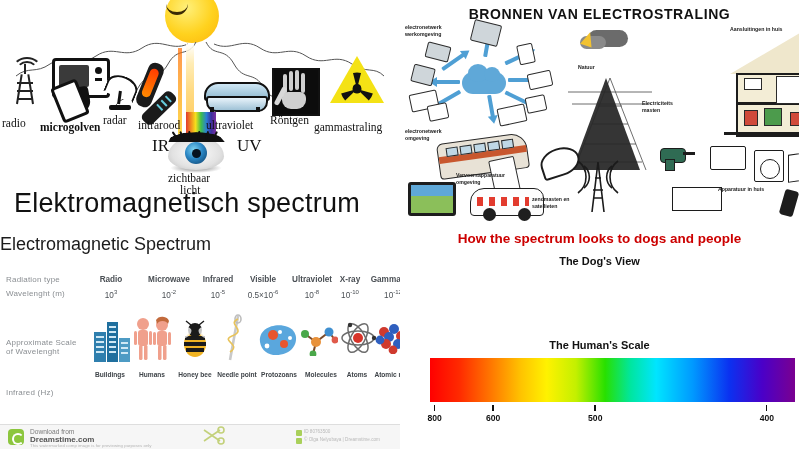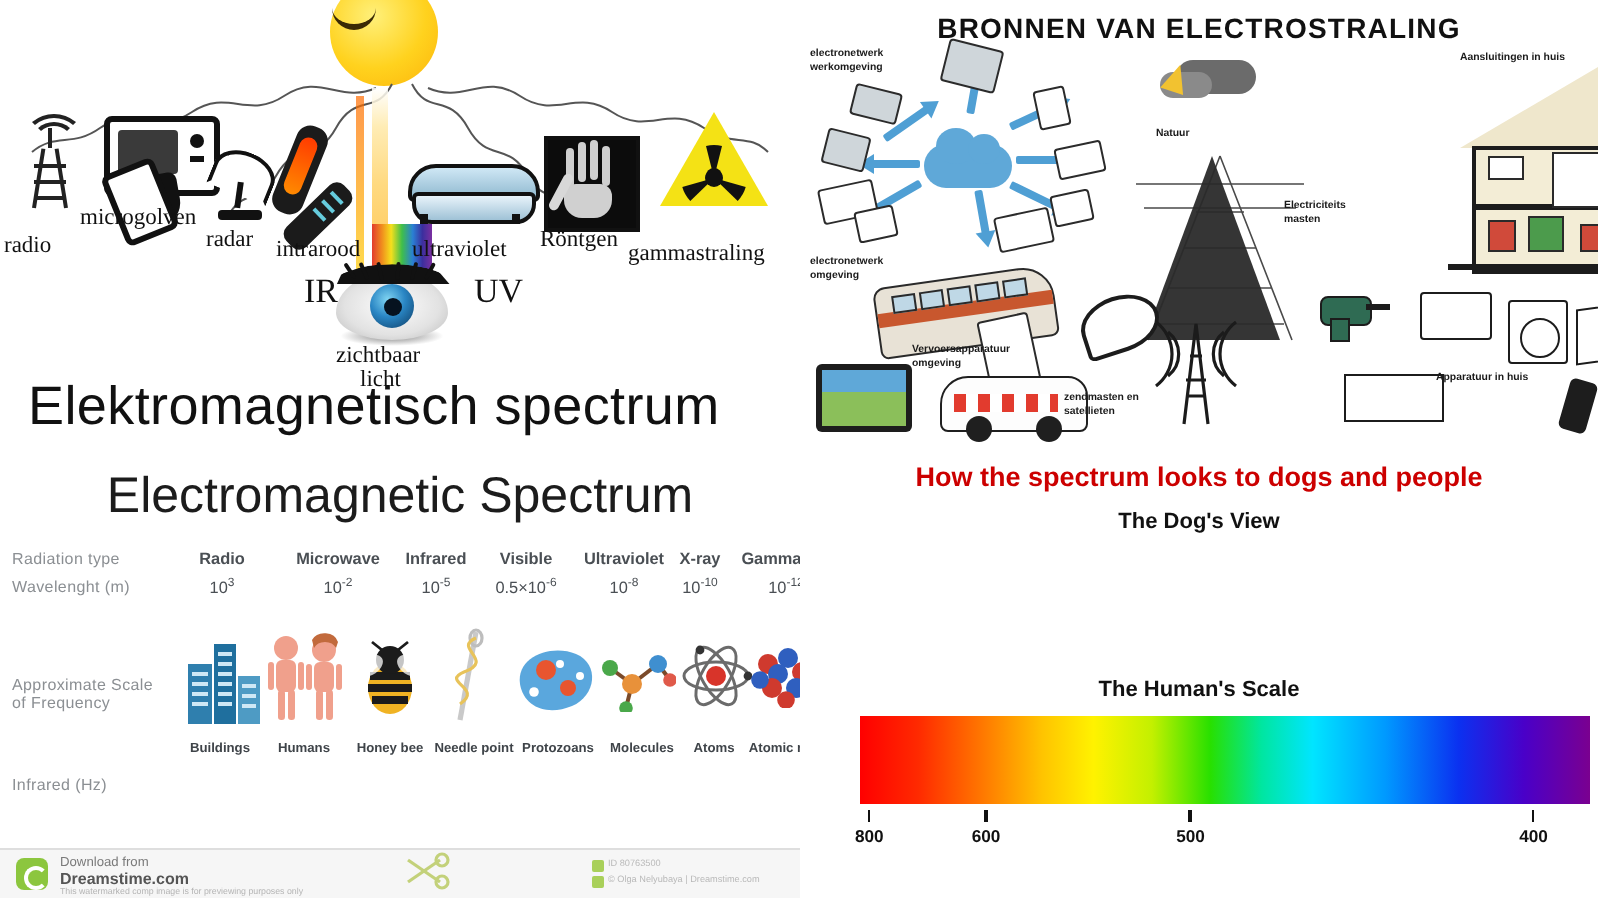--- a/index.html
+++ b/index.html
@@ -112,22 +112,22 @@
      background:radial-gradient(ellipse,rgba(20,20,20,.55),rgba(255,255,255,0) 70%);}
 
   .prism{position:absolute;width:30px;height:24px;
      background:linear-gradient(90deg,#e23b2e 0%,#f08a1e 16%,#f5e01c 32%,#3fbf4a 50%,#2a7fd4 68%,#3b2f9e 84%,#7b2fa0 100%);}
 
   .titleNL{position:absolute;left:14px;top:188px;font-size:27px;color:#111;
      font-family:"Liberation Sans",sans-serif;letter-spacing:.2px;}
 
   
   #q-bl .bg{position:absolute;inset:0;background:#fff;}
-  .emsTitle{position:absolute;left:0;right:0;top:6px;text-align:center;
-     font-size:25px;color:#1c1c1c;font-family:"Liberation Sans",sans-serif;font-weight:400;}
+  .emsTitle{position:absolute;left:0;right:0;top:6px;text-align:left;
+     font-size:18px;color:#1c1c1c;font-family:"Liberation Sans",sans-serif;font-weight:400;}
   .rowLab{position:absolute;font-size:8px;color:#8b8f93;line-height:1.25;letter-spacing:.2px;}
   .colHead{position:absolute;font-size:8.2px;color:#4a4f54;font-weight:bold;text-align:center;}
   .colVal{position:absolute;font-size:8.2px;color:#4a4f54;text-align:center;}
   .colVal sup{font-size:6px;}
   .scaleLab{position:absolute;font-size:6.6px;color:#3f4449;font-weight:bold;text-align:center;}
   .scaleIcon{position:absolute;}
 
   .dtBar{position:absolute;left:0;right:0;bottom:0;height:24px;background:#f6f6f6;border-top:1px solid #dedede;}
   .dtLogo{position:absolute;left:8px;top:4px;width:16px;height:16px;border-radius:4px;
      background:#8cc63e;}
@@ -271,21 +271,21 @@
     </div>
     <div class="emLabel" style="left:2px;top:117px;">radio</div>
 
     <div class="mwave" style="left:52px;top:58px;">
       <div class="door"></div>
         <div class="knb"></div>
         <div class="knb2"></div>
     </div>
     <div class="hand" style="left:60px;top:88px;"></div>
     <div class="phone" style="left:56px;top:82px;"></div>
-    <div class="emLabel" style="left:40px;top:103px;">microgolven</div>
+    <div class="emLabel" style="left:40px;top:121px;font-weight:bold;">microgolven</div>
 
     <div class="dish" style="left:104px;top:76px;">
       <div class="bowl"></div>
         <div class="stand"></div>
         <div class="base"></div>
     </div>
     <div class="emLabel" style="left:103px;top:114px;">radar</div>
 
     <div class="heater" style="left:142px;top:62px;">
       <div class="glow"></div>
@@ -354,21 +354,21 @@
   </div>
 
   <div class="q" id="q-bl">
     <div class="bg"></div>
 
     <div class="emsTitle">Electromagnetic Spectrum</div>
 
     <div class="rowLab" style="left:6px;top:47px;">Radiation type</div>
     <div class="rowLab" style="left:6px;top:61px;">Wavelenght (m)</div>
     <div class="rowLab" style="left:6px;top:110px;">Approximate Scale</div>
-    <div class="rowLab" style="left:6px;top:119px;">of Frequency</div>
+    <div class="rowLab" style="left:6px;top:119px;">of Wavelenght</div>
     <div class="rowLab" style="left:6px;top:160px;">Infrared (Hz)</div>
 
     <div id="bl-cols">
         <div class="colHead" style="left: 88px; top: 47px; width: 46px;">Radio</div>
         <div class="colVal" style="left: 88px; top: 61px; width: 46px;">10<sup>3</sup></div>
         <div class="colHead" style="left: 142px; top: 47px; width: 54px;">Microwave</div>
         <div class="colVal" style="left: 142px; top: 61px; width: 54px;">10<sup>-2</sup></div>
         <div class="colHead" style="left: 196px; top: 47px; width: 44px;">Infrared</div>
         <div class="colVal" style="left: 196px; top: 61px; width: 44px;">10<sup>-5</sup></div>
         <div class="colHead" style="left: 238px; top: 47px; width: 50px;">Visible</div>

